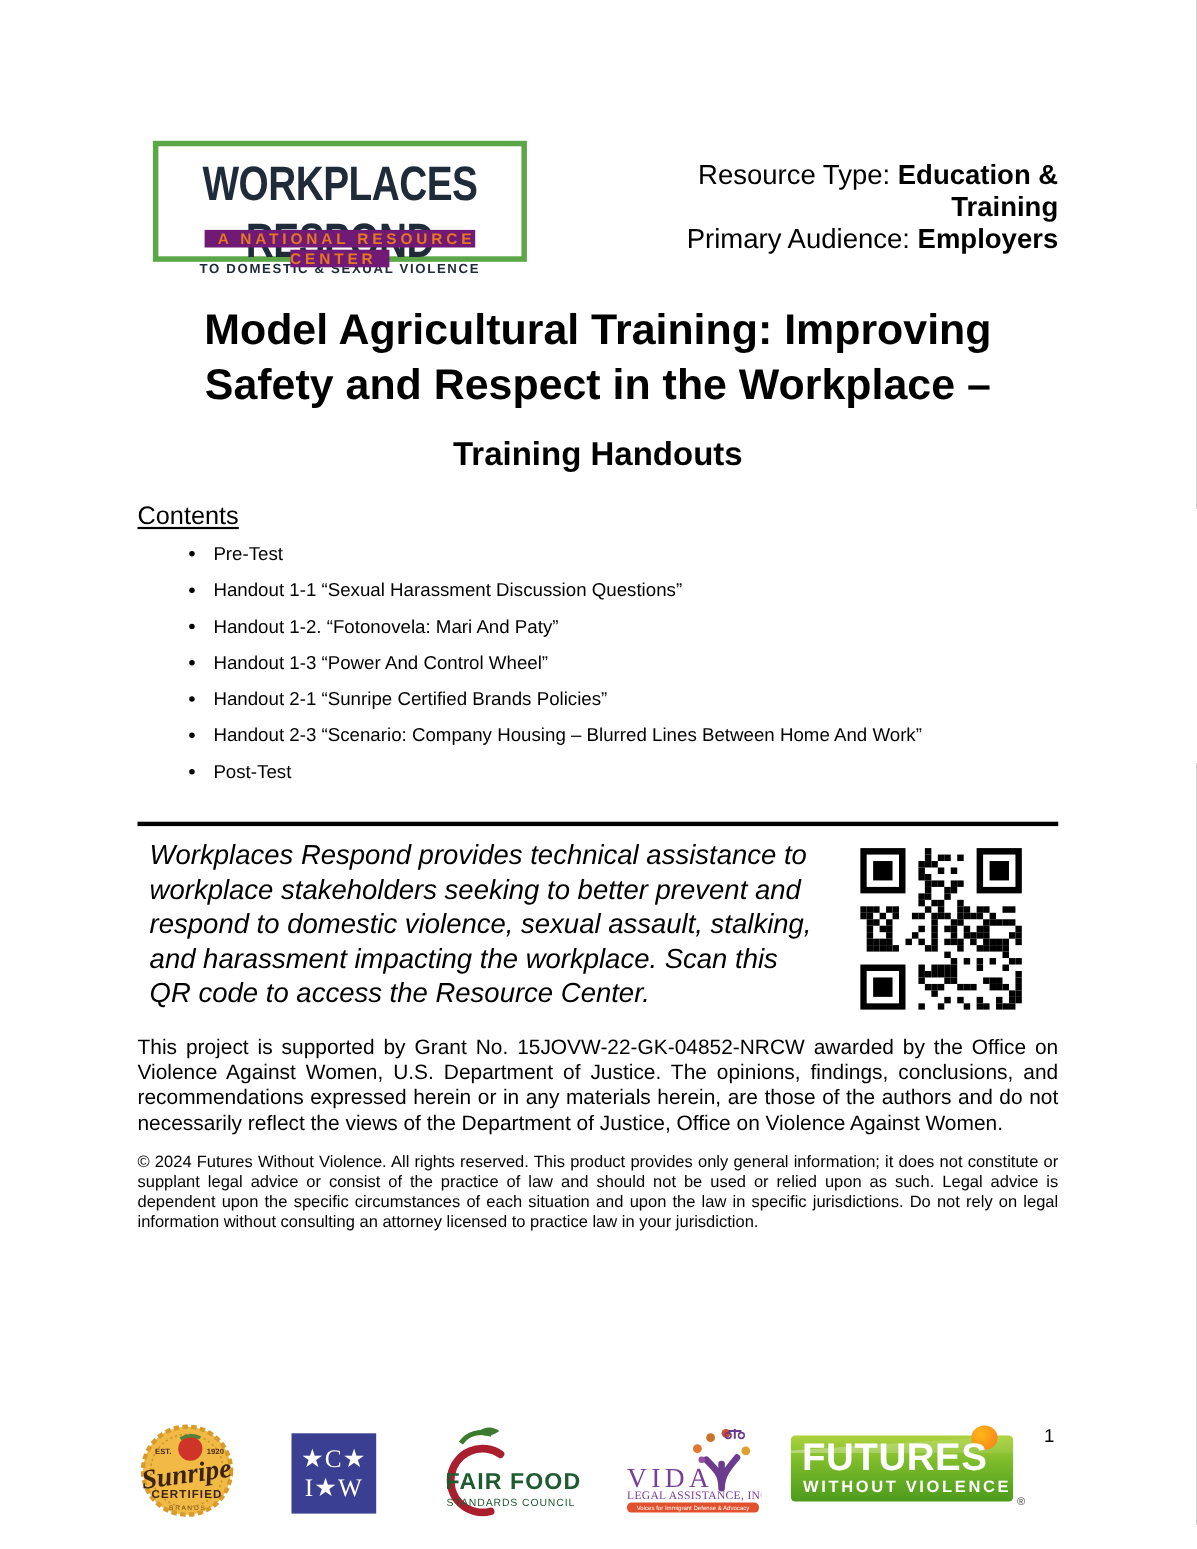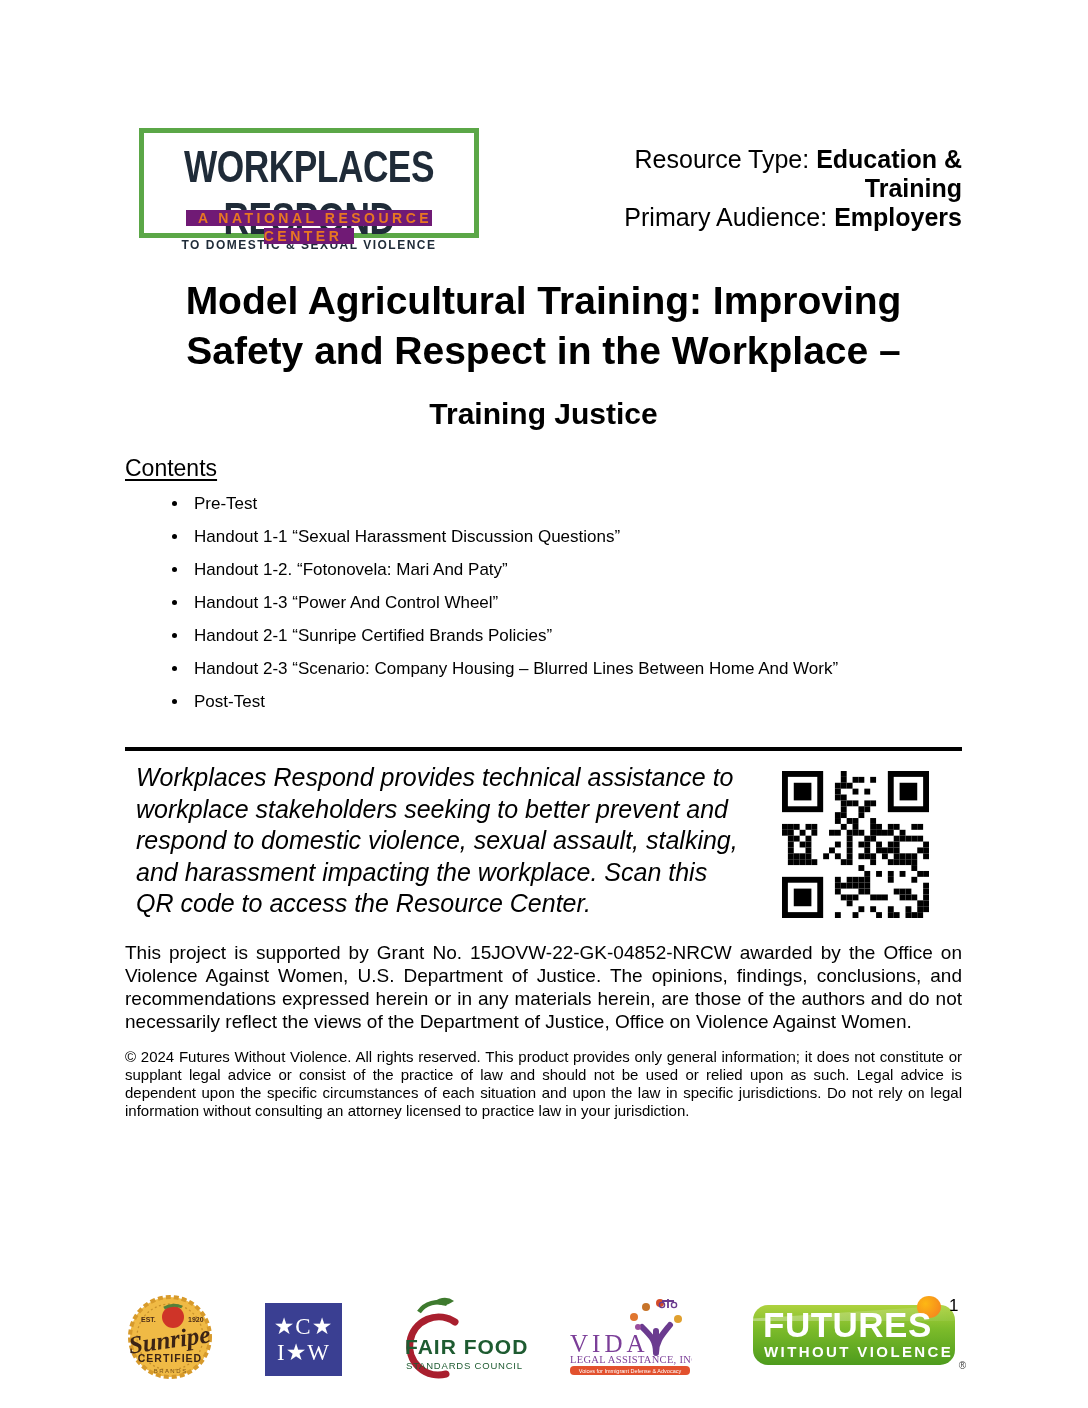--- a/index.html
+++ b/index.html
@@ -47,21 +47,21 @@
   
   .footer { position:absolute; left:125px; top:1292px; width:837px; height:105px; }
   .footer > * { position:absolute; }
   .logo-sunripe { left:2px; top:0; }
   .logo-ciw { left:140px; top:11px; width:77px; height:73px; background:#3A3F92; color:#fff;
               font-family:"Liberation Serif", serif; display:flex; flex-direction:column;
               align-items:center; justify-content:center; }
   .ciw-row { font-size:23px; line-height:26px; letter-spacing:1px; }
   .logo-fairfood { left:268px; top:3px; }
   .logo-vida { left:443px; top:3px; }
-  .logo-futures { left:628px; top:13px; width:202px; height:60px; border-radius:15px;
+  .logo-futures { left:594px; top:13px; width:202px; height:60px; border-radius:4px;
                   background:linear-gradient(180deg,#AED23E 0%,#7CBB2A 40%,#4D9B1D 100%);
                   position:absolute; }
   .logo-futures::before { content:""; position:absolute; left:0; right:0; top:0; height:16px;
                   border-radius:8px 8px 0 0;
                   background:linear-gradient(90deg,rgba(255,255,255,.35),rgba(255,255,255,.05));
                   clip-path:polygon(0 85%,100% 0,100% 100%,0 100%); }
   .futures-sun { position:absolute; top:-9px; right:14px; width:24px; height:22px; border-radius:50%;
                  background:radial-gradient(circle at 35% 35%, #FDB813, #F47B20); }
   .futures-l1 { position:relative; display:block; color:#fff; font-weight:bold; font-size:35px;
                 line-height:34px; margin:3px 0 0 10px; letter-spacing:0.5px; }
@@ -86,21 +86,21 @@
       <div><span>Resource Type: </span><span class="b">Education &amp; Training</span></div>
       <div><span>Primary Audience: </span><span class="b">Employers</span></div>
     </div>
   </div>
 
   <h1 class="title">
     <span>Model Agricultural Training: Improving</span>
     <span>Safety and Respect in the Workplace –</span>
   </h1>
 
-  <h2 class="subtitle">Training Justice</h2>
+  <h2 class="subtitle">Training Handouts</h2>
 
   <div class="contents">
     <div class="contents-heading">Contents</div>
     <ul>
       <li>Pre-Test</li>
       <li>Handout 1-1 “Sexual Harassment Discussion Questions”</li>
       <li>Handout 1-2. “Fotonovela: Mari And Paty”</li>
       <li>Handout 1-3 “Power And Control Wheel”</li>
       <li>Handout 2-1 “Sunripe Certified Brands Policies”</li>
       <li>Handout 2-3 “Scenario: Company Housing – Blurred Lines Between Home And Work”</li>

